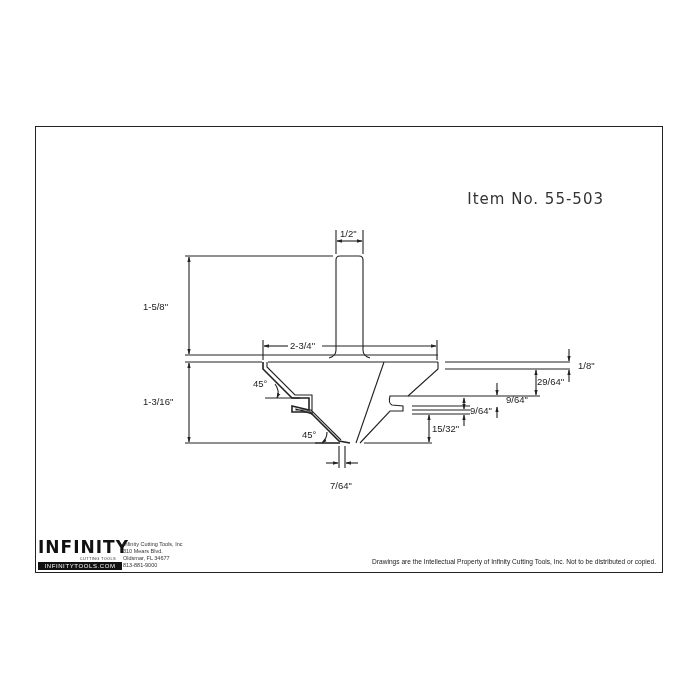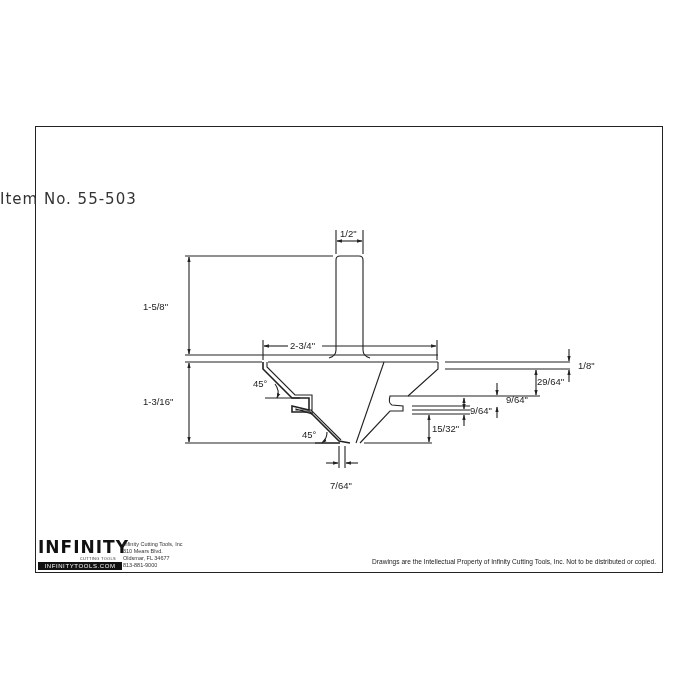--- a/index.html
+++ b/index.html
@@ -1,18 +1,18 @@
 <!DOCTYPE html>
 <html><head>
 <meta charset="utf-8">
 <style>
   html, body { margin: 0; padding: 0; background: #ffffff; }
   body { width: 700px; height: 700px; position: relative; overflow: hidden; font-family: "Liberation Sans", sans-serif; }
   #sheet { position: absolute; left: 35px; top: 126px; width: 628px; height: 447px; border: 1.5px solid #222; box-sizing: border-box; }
-  #title { position: absolute; left: 0; top: 190px; width: 604px; text-align: left; font-family: "DejaVu Sans", sans-serif; font-size: 15px; color: #333; letter-spacing: 1px; }
+  #title { position: absolute; left: 0; top: 190px; width: 604px; text-align: right; font-family: "DejaVu Sans", sans-serif; font-size: 15px; color: #333; letter-spacing: 1px; }
   svg#drawing { position: absolute; left: 0; top: 0; }
   .dim { font-family: "Liberation Sans", sans-serif; font-size: 9.5px; fill: #222; }
   #logo { position: absolute; left: 38px; top: 539px; width: 84px; }
   #logo-word { font-family: "DejaVu Sans", sans-serif; font-weight: bold; font-size: 17px; letter-spacing: 1px; color: #111; line-height: 16px; }
   #logo-sub { font-size: 4px; text-align: right; color: #333; letter-spacing: 0.3px; margin-top: 1px; padding-right: 6px; }
   #logo-url { background: #111; color: #fff; font-size: 6px; letter-spacing: 0.6px; text-align: center; margin-top: 1px; padding: 1px 0; }
   #address { position: absolute; left: 123px; top: 541px; font-size: 5.5px; line-height: 7px; color: #333; }
   #notice { position: absolute; right: 44px; top: 558px; font-size: 6.6px; color: #222; }
 </style>
 </head>

